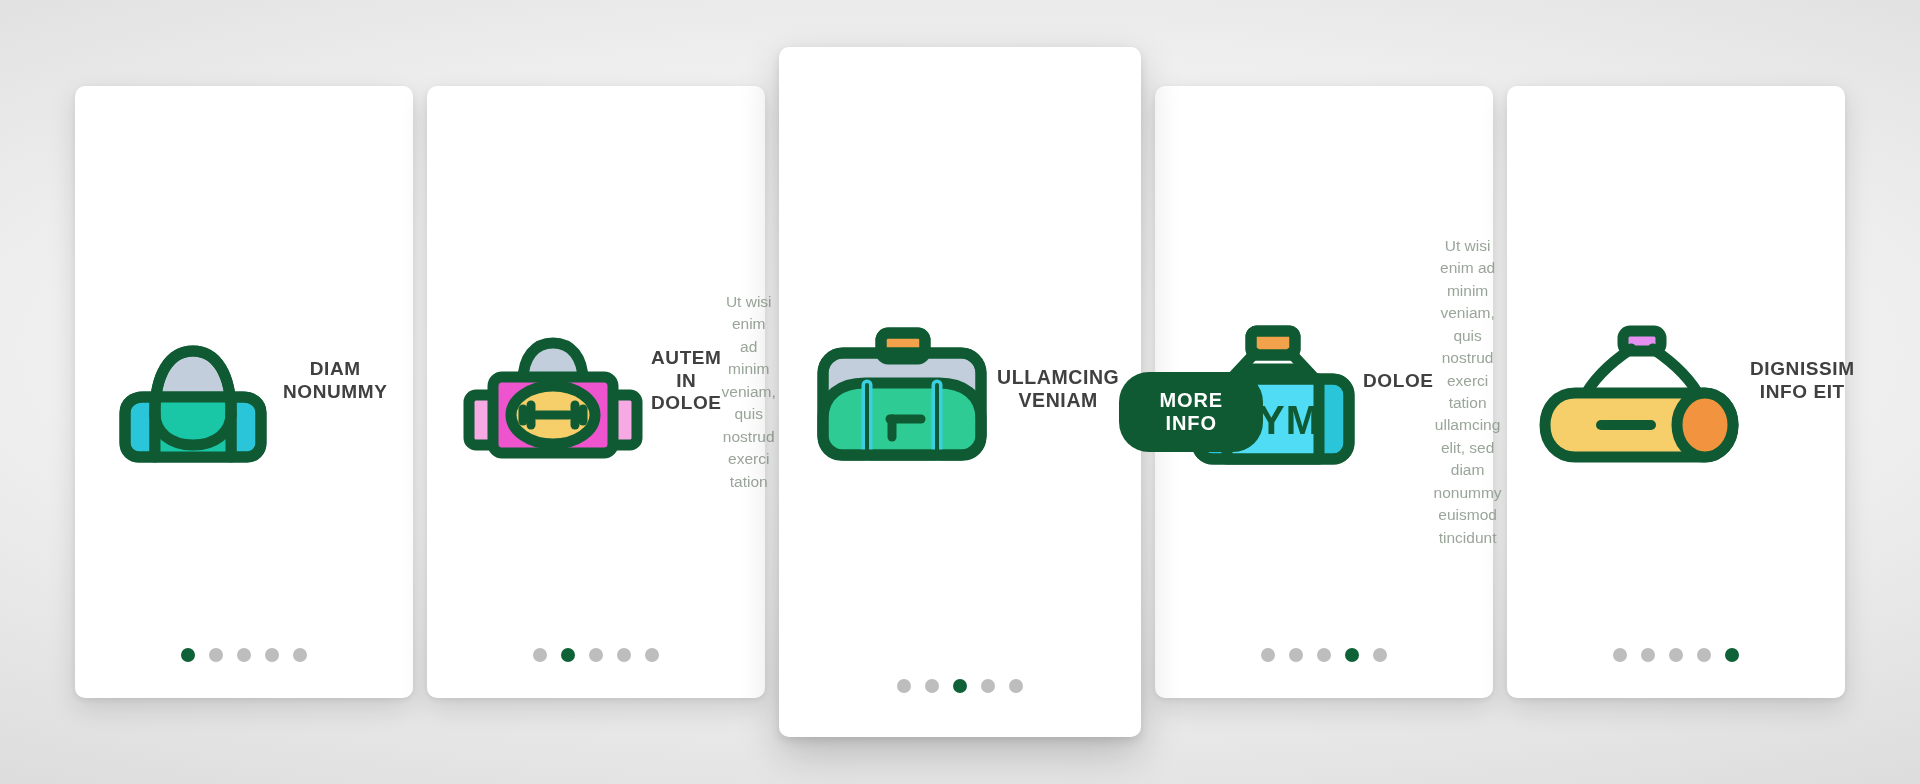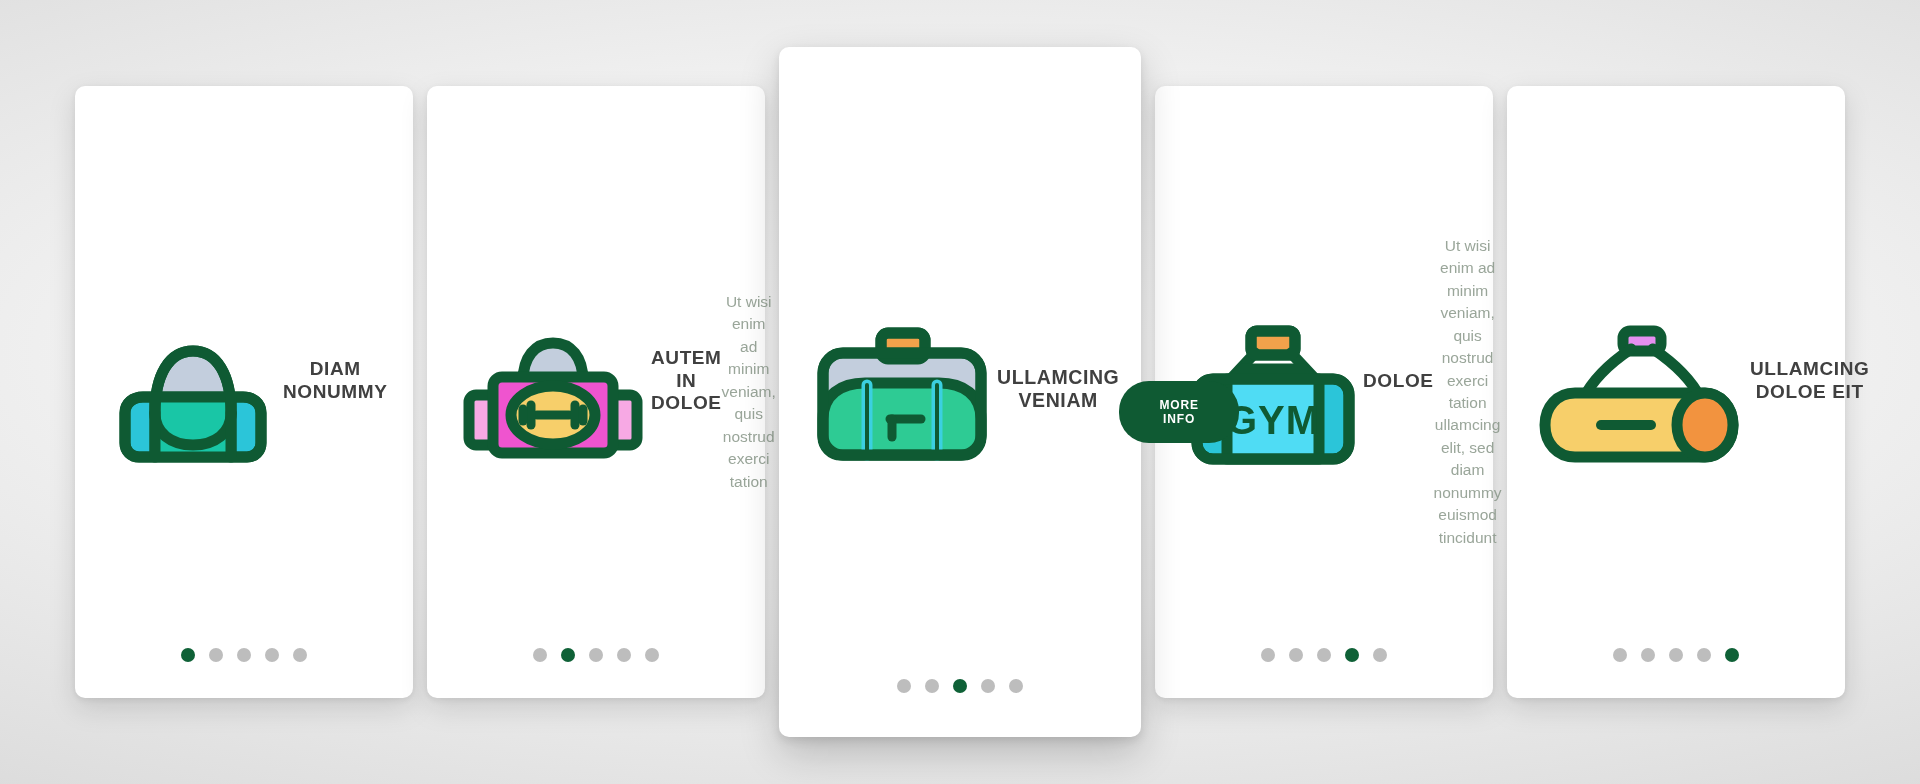--- a/index.html
+++ b/index.html
@@ -67,21 +67,21 @@
   }
   .card.featured .card-body { max-width: 250px; }
 
   .more-info-btn {
     margin-top: 39px;
     background:#0f5a33;
     color:#ffffff;
     border:none;
     border-radius: 30px;
     padding: 17px 40px;
-    font-size: 12px;
+    font-size: 20px;
     font-weight: 800;
     letter-spacing: 0.9px;
     cursor:pointer;
     font-family: "Liberation Sans", sans-serif;
   }
 
   .dots {
     position:absolute;
     bottom: 36px;
     left:0; right:0;
@@ -224,21 +224,21 @@
         <g stroke="#0f5a33" stroke-width="11" stroke-linejoin="round" stroke-linecap="round">
           <rect x="88" y="14" width="38" height="20" rx="7" fill="#e58ff0"></rect>
           <path d="M96 32 C72 48, 56 66, 48 82" fill="none"></path>
           <path d="M118 32 C142 48, 158 66, 166 82" fill="none"></path>
           <path d="M40 76 L168 76 C186 76, 198 90, 198 108 C198 126, 186 140, 168 140 L40 140 C22 140, 10 126, 10 108 C10 90, 22 76, 40 76 Z" fill="#f7cf6a"></path>
           <ellipse cx="170" cy="108" rx="28" ry="32" fill="#f2933f"></ellipse>
           <line x1="66" y1="108" x2="116" y2="108" stroke-width="10"></line>
         </g>
       </svg>
     </div>
-    <div class="card-title">ULLAMCING DOLOE EIT</div>
+    <div class="card-title">DIGNISSIM INFO EIT</div>
     <div class="dots">
       <span class="dot"></span>
       <span class="dot"></span>
       <span class="dot"></span>
       <span class="dot"></span>
       <span class="dot active"></span>
     </div>
   </div>
 
 </div>

